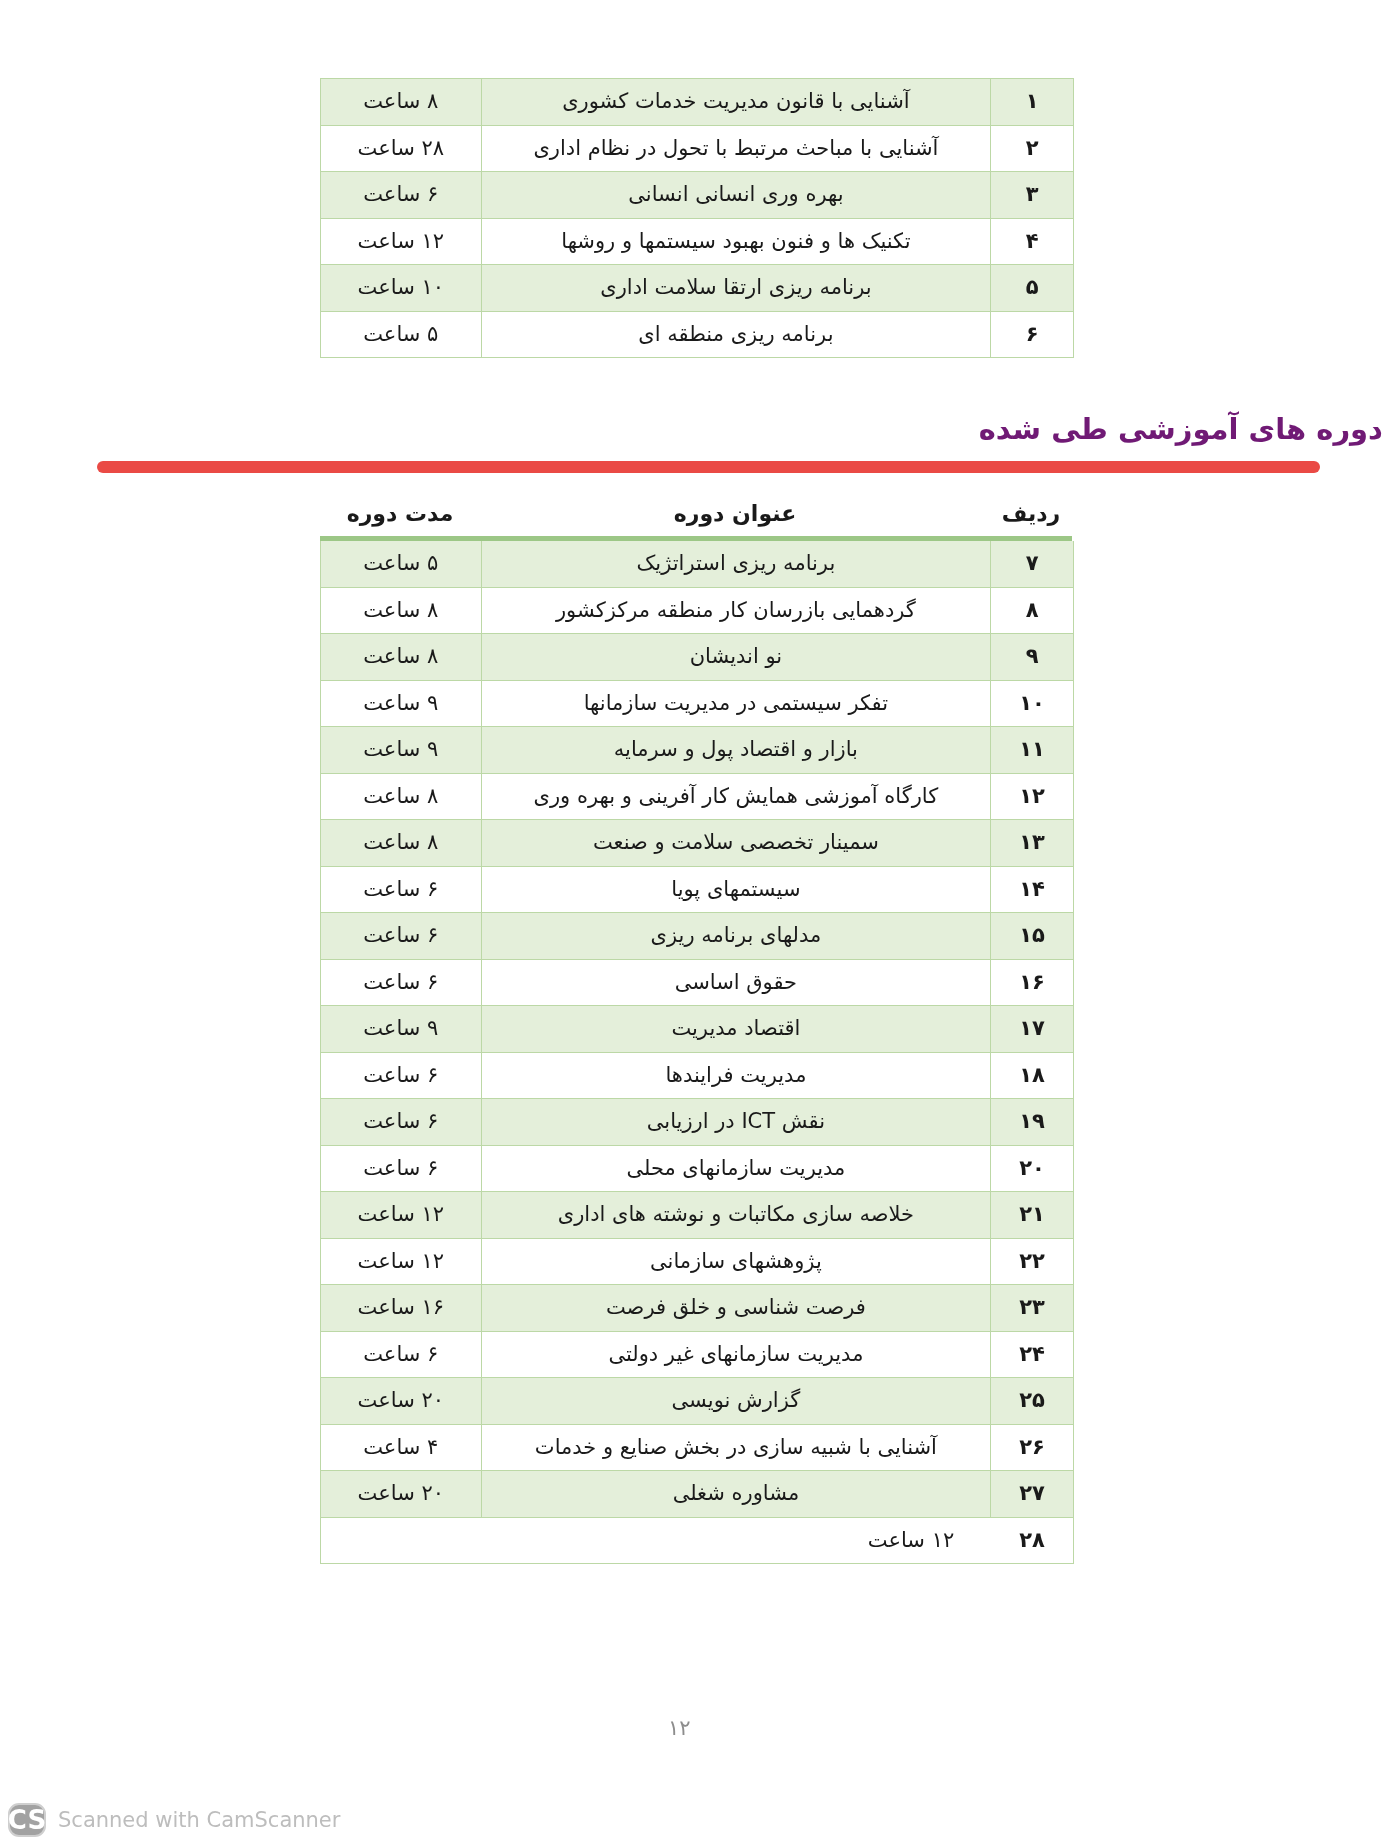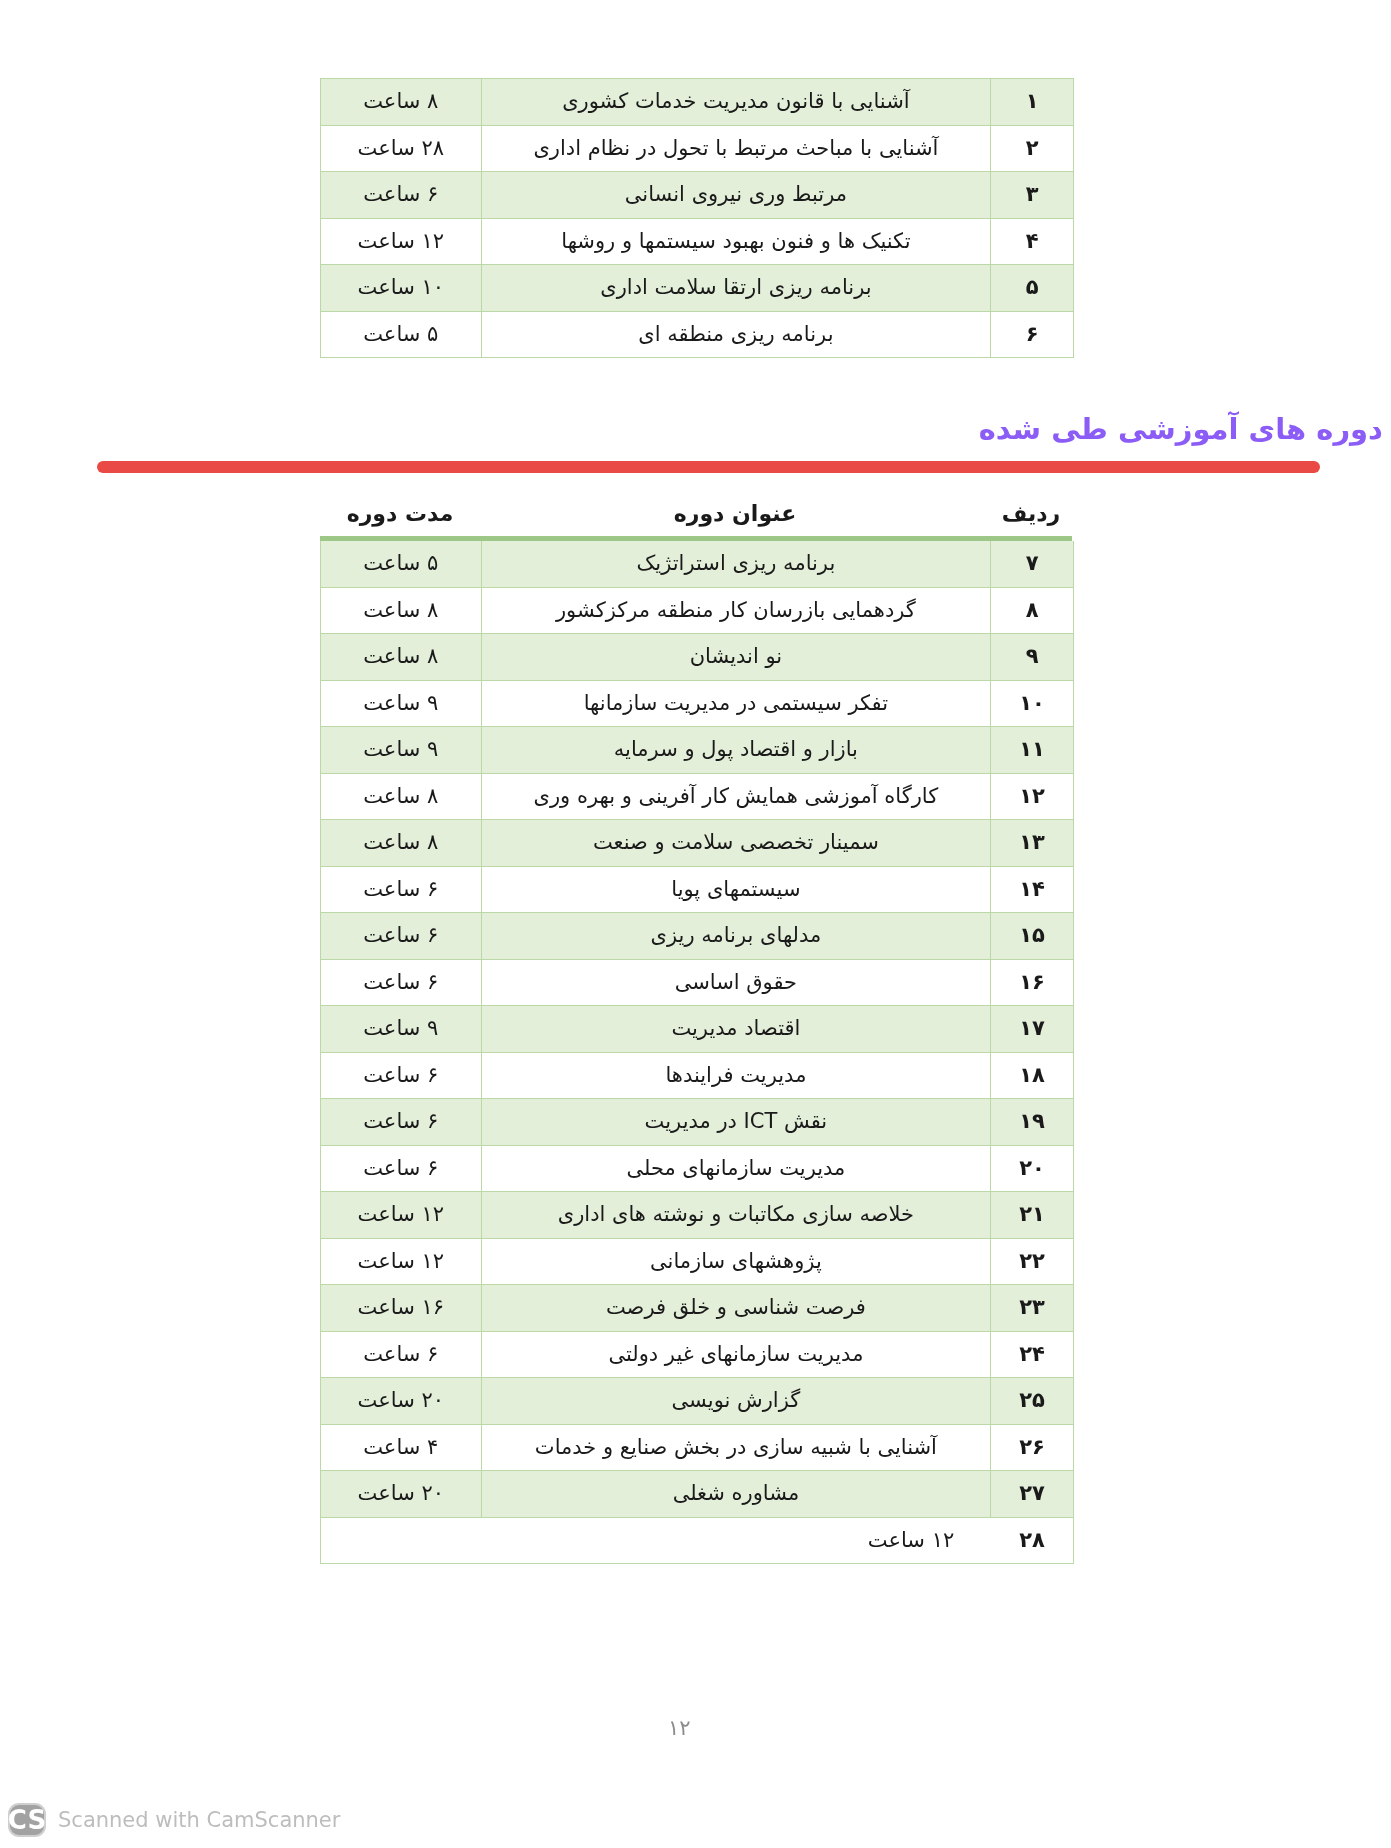--- a/index.html
+++ b/index.html
@@ -50,21 +50,21 @@
   .thead .hc.title{width:510px;}
   .thead .hc.dur{width:160px;text-align:center;}
   .tbl-topband{
     position:absolute;left:320px;top:536px;width:752px;height:5px;
     background:#9cc786;
   }
   
   .section-heading{
     position:absolute;
     right:8px;top:412px;
-    font-size:29px;font-weight:bold;color:#8b5cf6;
+    font-size:29px;font-weight:bold;color:#701a75;
     direction:rtl;white-space:nowrap;
   }
   .accent-bar{
     position:absolute;
     left:97px;top:461px;
     width:1223px;height:12px;
     border-radius:6px;
   }
   
   .page-number{
@@ -100,21 +100,21 @@
         <div class="cell title">آشنایی با قانون مدیریت خدمات کشوری</div>
         <div class="cell dur">۸ ساعت</div>
       </div>
       <div class="trow">
         <div class="cell num">۲</div>
         <div class="cell title">آشنایی با مباحث مرتبط با تحول در نظام اداری</div>
         <div class="cell dur">۲۸ ساعت</div>
       </div>
       <div class="trow green">
         <div class="cell num">۳</div>
-        <div class="cell title">مرتبط وری نیروی انسانی</div>
+        <div class="cell title">بهره وری انسانی انسانی</div>
         <div class="cell dur">۶ ساعت</div>
       </div>
       <div class="trow">
         <div class="cell num">۴</div>
         <div class="cell title">تکنیک ها و فنون بهبود سیستمها و روشها</div>
         <div class="cell dur">۱۲ ساعت</div>
       </div>
       <div class="trow green">
         <div class="cell num">۵</div>
         <div class="cell title">برنامه ریزی ارتقا سلامت اداری</div>
@@ -195,21 +195,21 @@
         <div class="cell title">اقتصاد مدیریت</div>
         <div class="cell dur">۹ ساعت</div>
       </div>
       <div class="trow">
         <div class="cell num">۱۸</div>
         <div class="cell title">مدیریت فرایندها</div>
         <div class="cell dur">۶ ساعت</div>
       </div>
       <div class="trow green">
         <div class="cell num">۱۹</div>
-        <div class="cell title">نقش ICT در مدیریت</div>
+        <div class="cell title">نقش ICT در ارزیابی</div>
         <div class="cell dur">۶ ساعت</div>
       </div>
       <div class="trow">
         <div class="cell num">۲۰</div>
         <div class="cell title">مدیریت سازمانهای محلی</div>
         <div class="cell dur">۶ ساعت</div>
       </div>
       <div class="trow green">
         <div class="cell num">۲۱</div>
         <div class="cell title">خلاصه سازی مکاتبات و نوشته های اداری</div>

